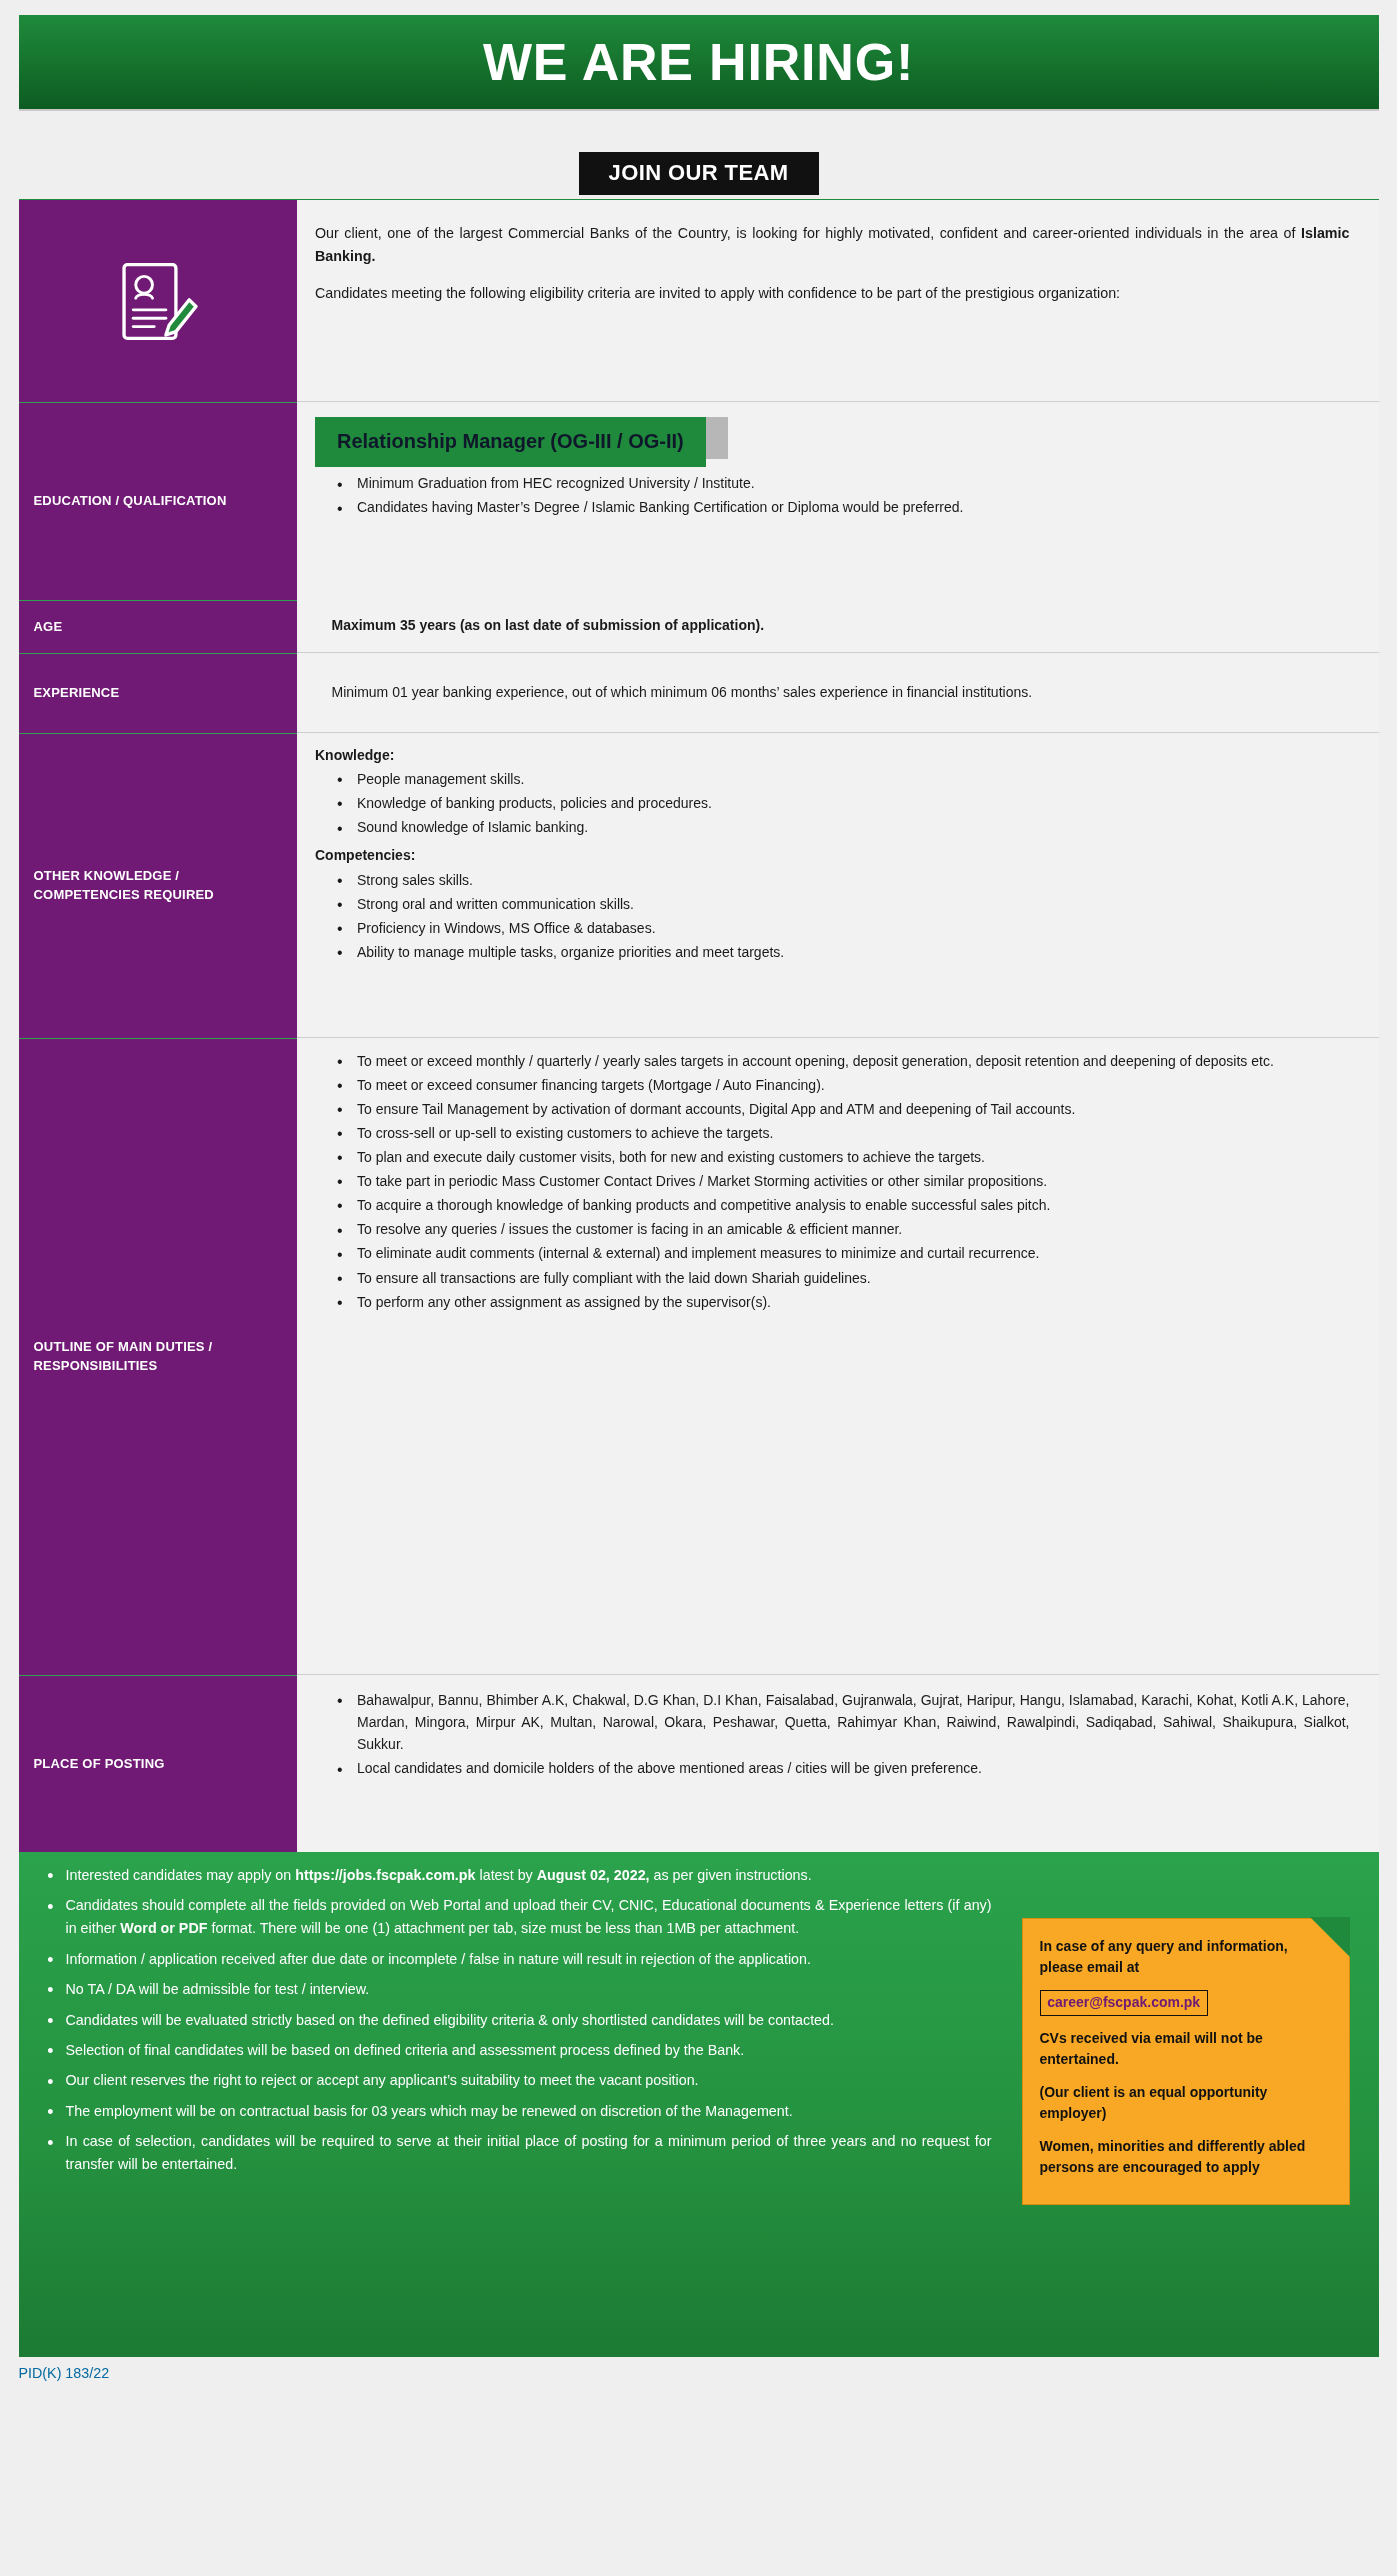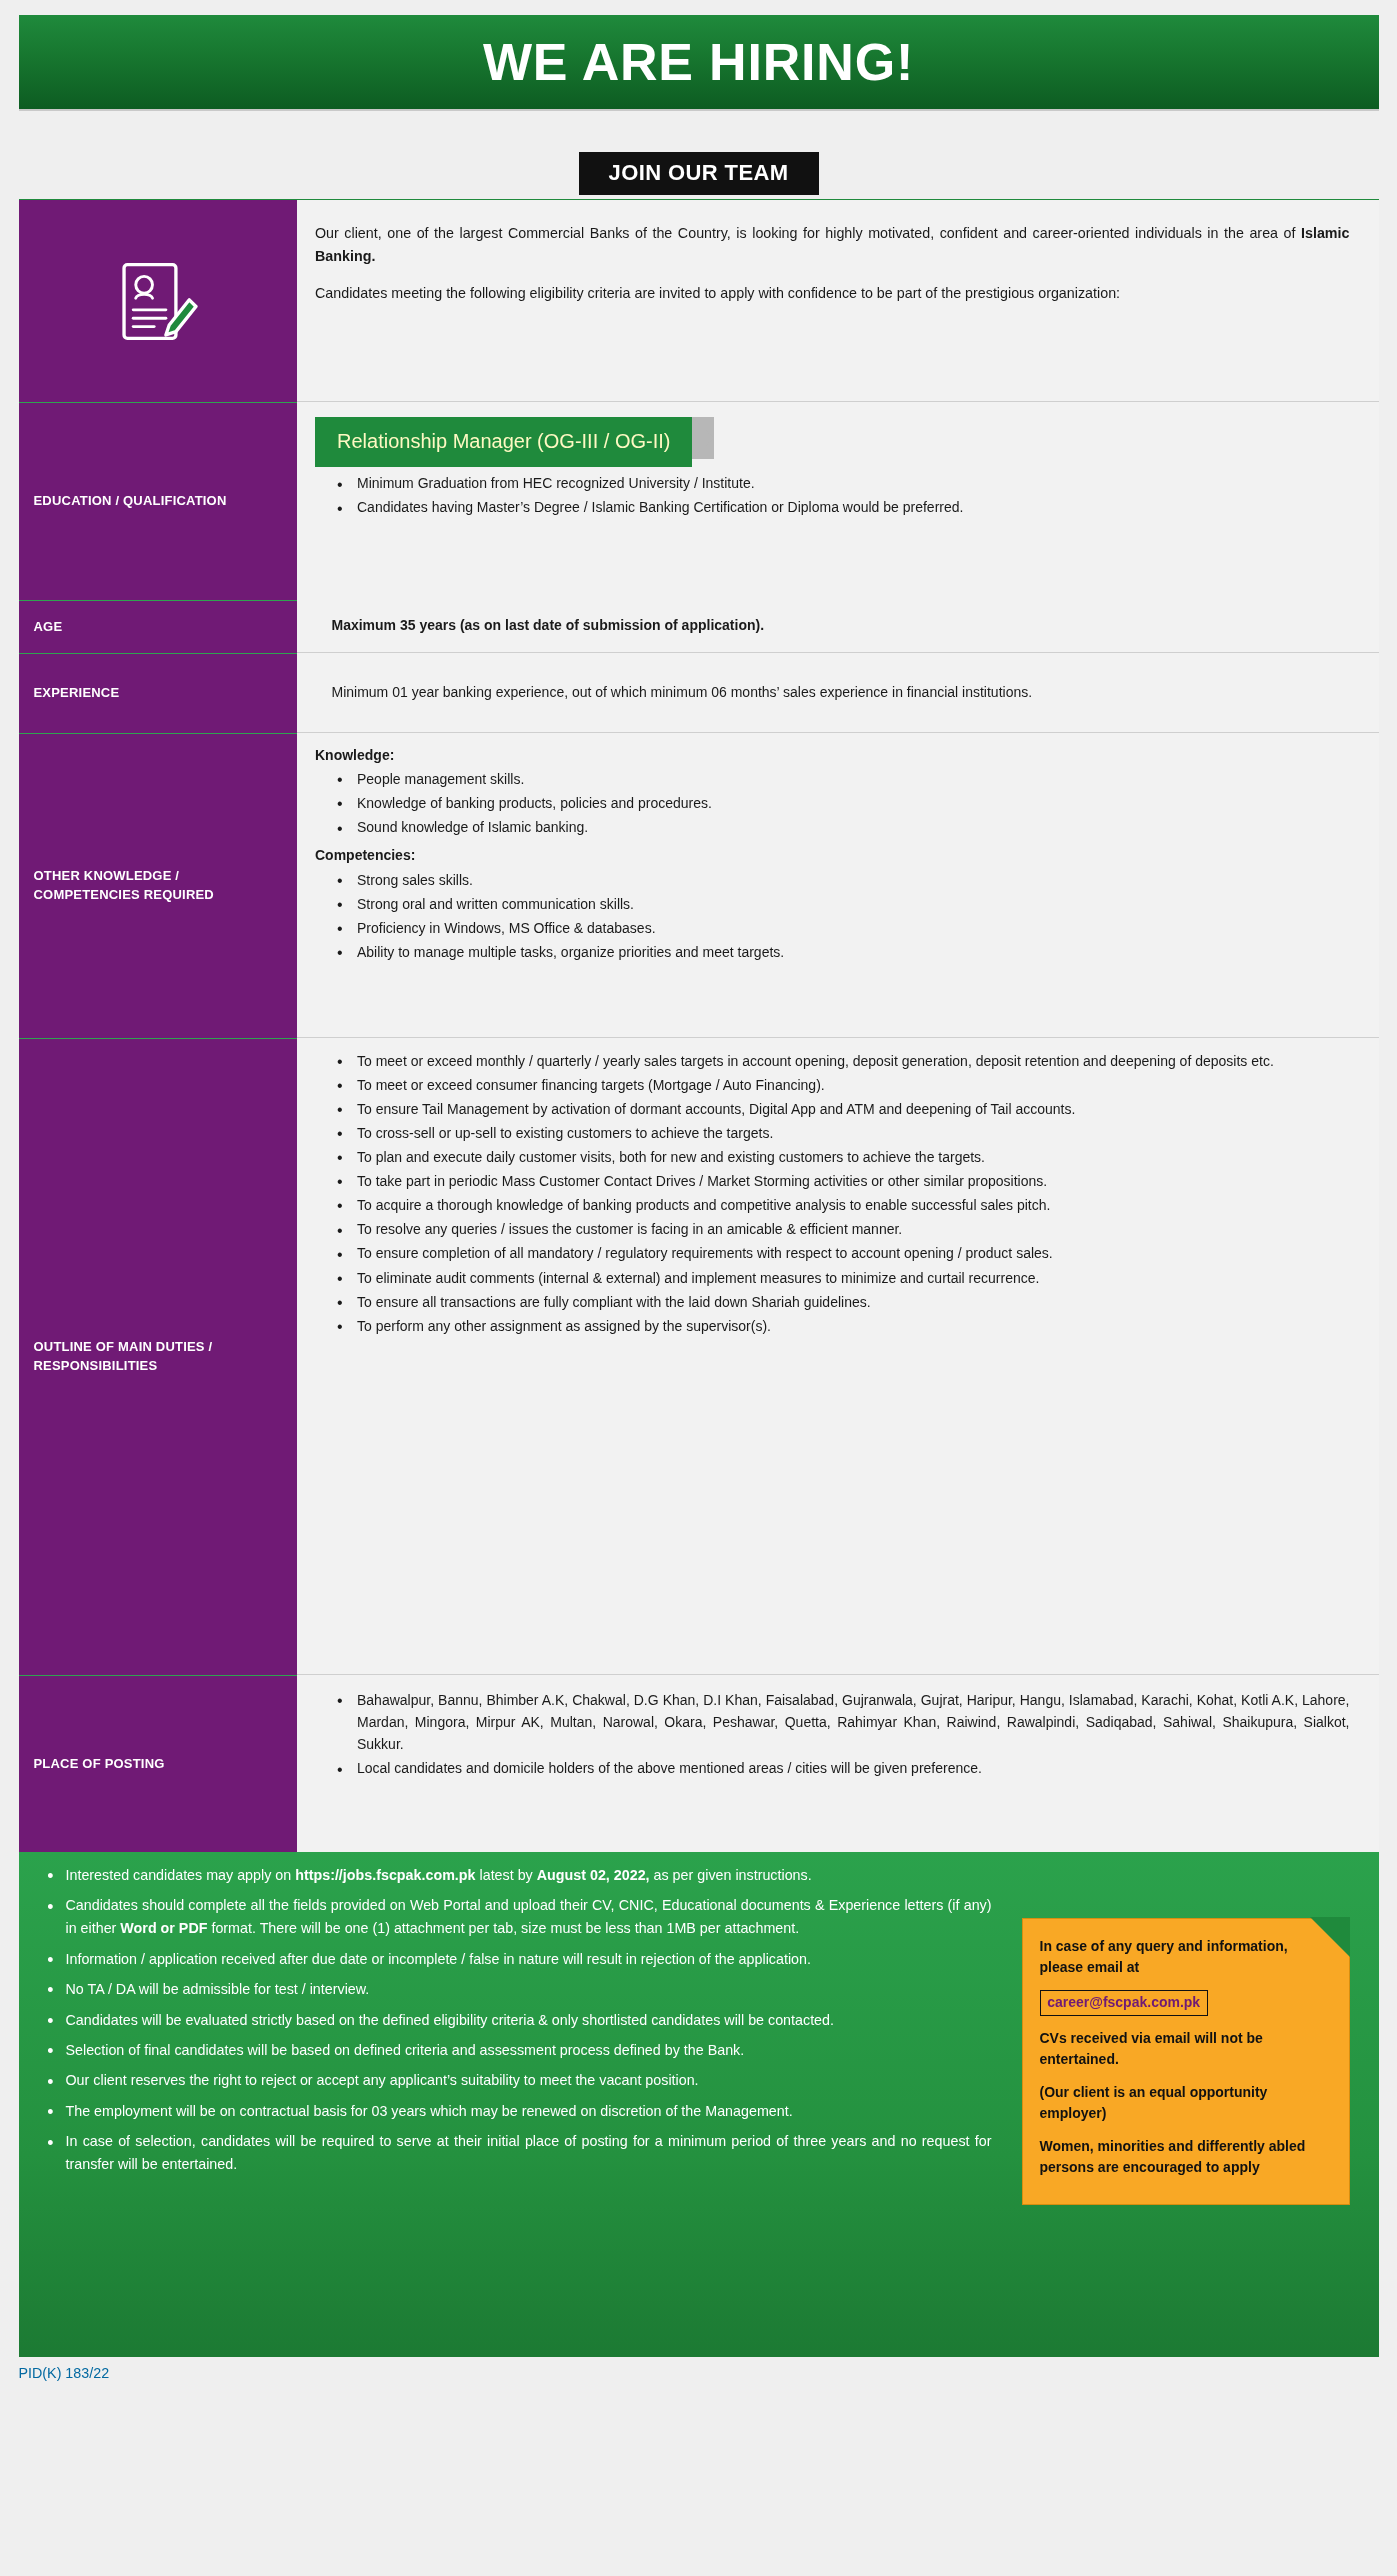--- a/index.html
+++ b/index.html
@@ -118,23 +118,23 @@
     border-bottom: none;
   }
   .role-banner-wrap {
     display: flex;
     align-items: stretch;
     margin-left: 0px;
     margin-bottom: 5px;
   }
   .role-banner {
     background: #1f8a3c;
-    color: #fef9c3;
+    color: #0f172a;
     font-size: 20px;
-    font-weight: normal;
+    font-weight: bold;
     padding: 9.3px 22px 10px 22px;
     white-space: nowrap;
   }
   .role-arrow {
     width: 0;
     height: 0;
     border-top: 21px solid #b7b7b7;
     border-bottom: 21px solid #b7b7b7;
     border-left: 22px solid #b7b7b7;
     border-right: 0;
@@ -328,21 +328,20 @@
       <div class="rrow" style="height:637px; box-sizing:border-box; padding-top:11.8px;">
         <ul class="blist">
           <li>To meet or exceed monthly / quarterly / yearly sales targets in account opening, deposit generation, deposit retention and deepening of deposits etc.</li>
           <li>To meet or exceed consumer financing targets (Mortgage / Auto Financing).</li>
           <li>To ensure Tail Management by activation of dormant accounts, Digital App and ATM and deepening of Tail accounts.</li>
           <li>To cross-sell or up-sell to existing customers to achieve the targets.</li>
           <li>To plan and execute daily customer visits, both for new and existing customers to achieve the targets.</li>
           <li>To take part in periodic Mass Customer Contact Drives / Market Storming activities or other similar propositions.</li>
           <li>To acquire a thorough knowledge of banking products and competitive analysis to enable successful sales pitch.</li>
           <li>To resolve any queries / issues the customer is facing in an amicable &amp; efficient manner.</li>
-          <li>To ensure completion of all mandatory / regulatory requirements with respect to account opening / product sales.</li>
           <li>To eliminate audit comments (internal &amp; external) and implement measures to minimize and curtail recurrence.</li>
           <li>To ensure all transactions are fully compliant with the laid down Shariah guidelines.</li>
           <li>To perform any other assignment as assigned by the supervisor(s).</li>
         </ul>
       </div>
 
       <div class="rrow" style="height:176px; box-sizing:border-box; padding-top:13.5px; border-bottom:none;">
         <ul class="blist">
           <li>Bahawalpur, Bannu, Bhimber A.K, Chakwal, D.G Khan, D.I Khan, Faisalabad, Gujranwala, Gujrat, Haripur, Hangu, Islamabad, Karachi, Kohat, Kotli A.K, Lahore, Mardan, Mingora, Mirpur AK, Multan, Narowal, Okara, Peshawar, Quetta, Rahimyar Khan, Raiwind, Rawalpindi, Sadiqabad, Sahiwal, Shaikupura, Sialkot, Sukkur.</li>
           <li>Local candidates and domicile holders of the above mentioned areas / cities will be given preference.</li>

